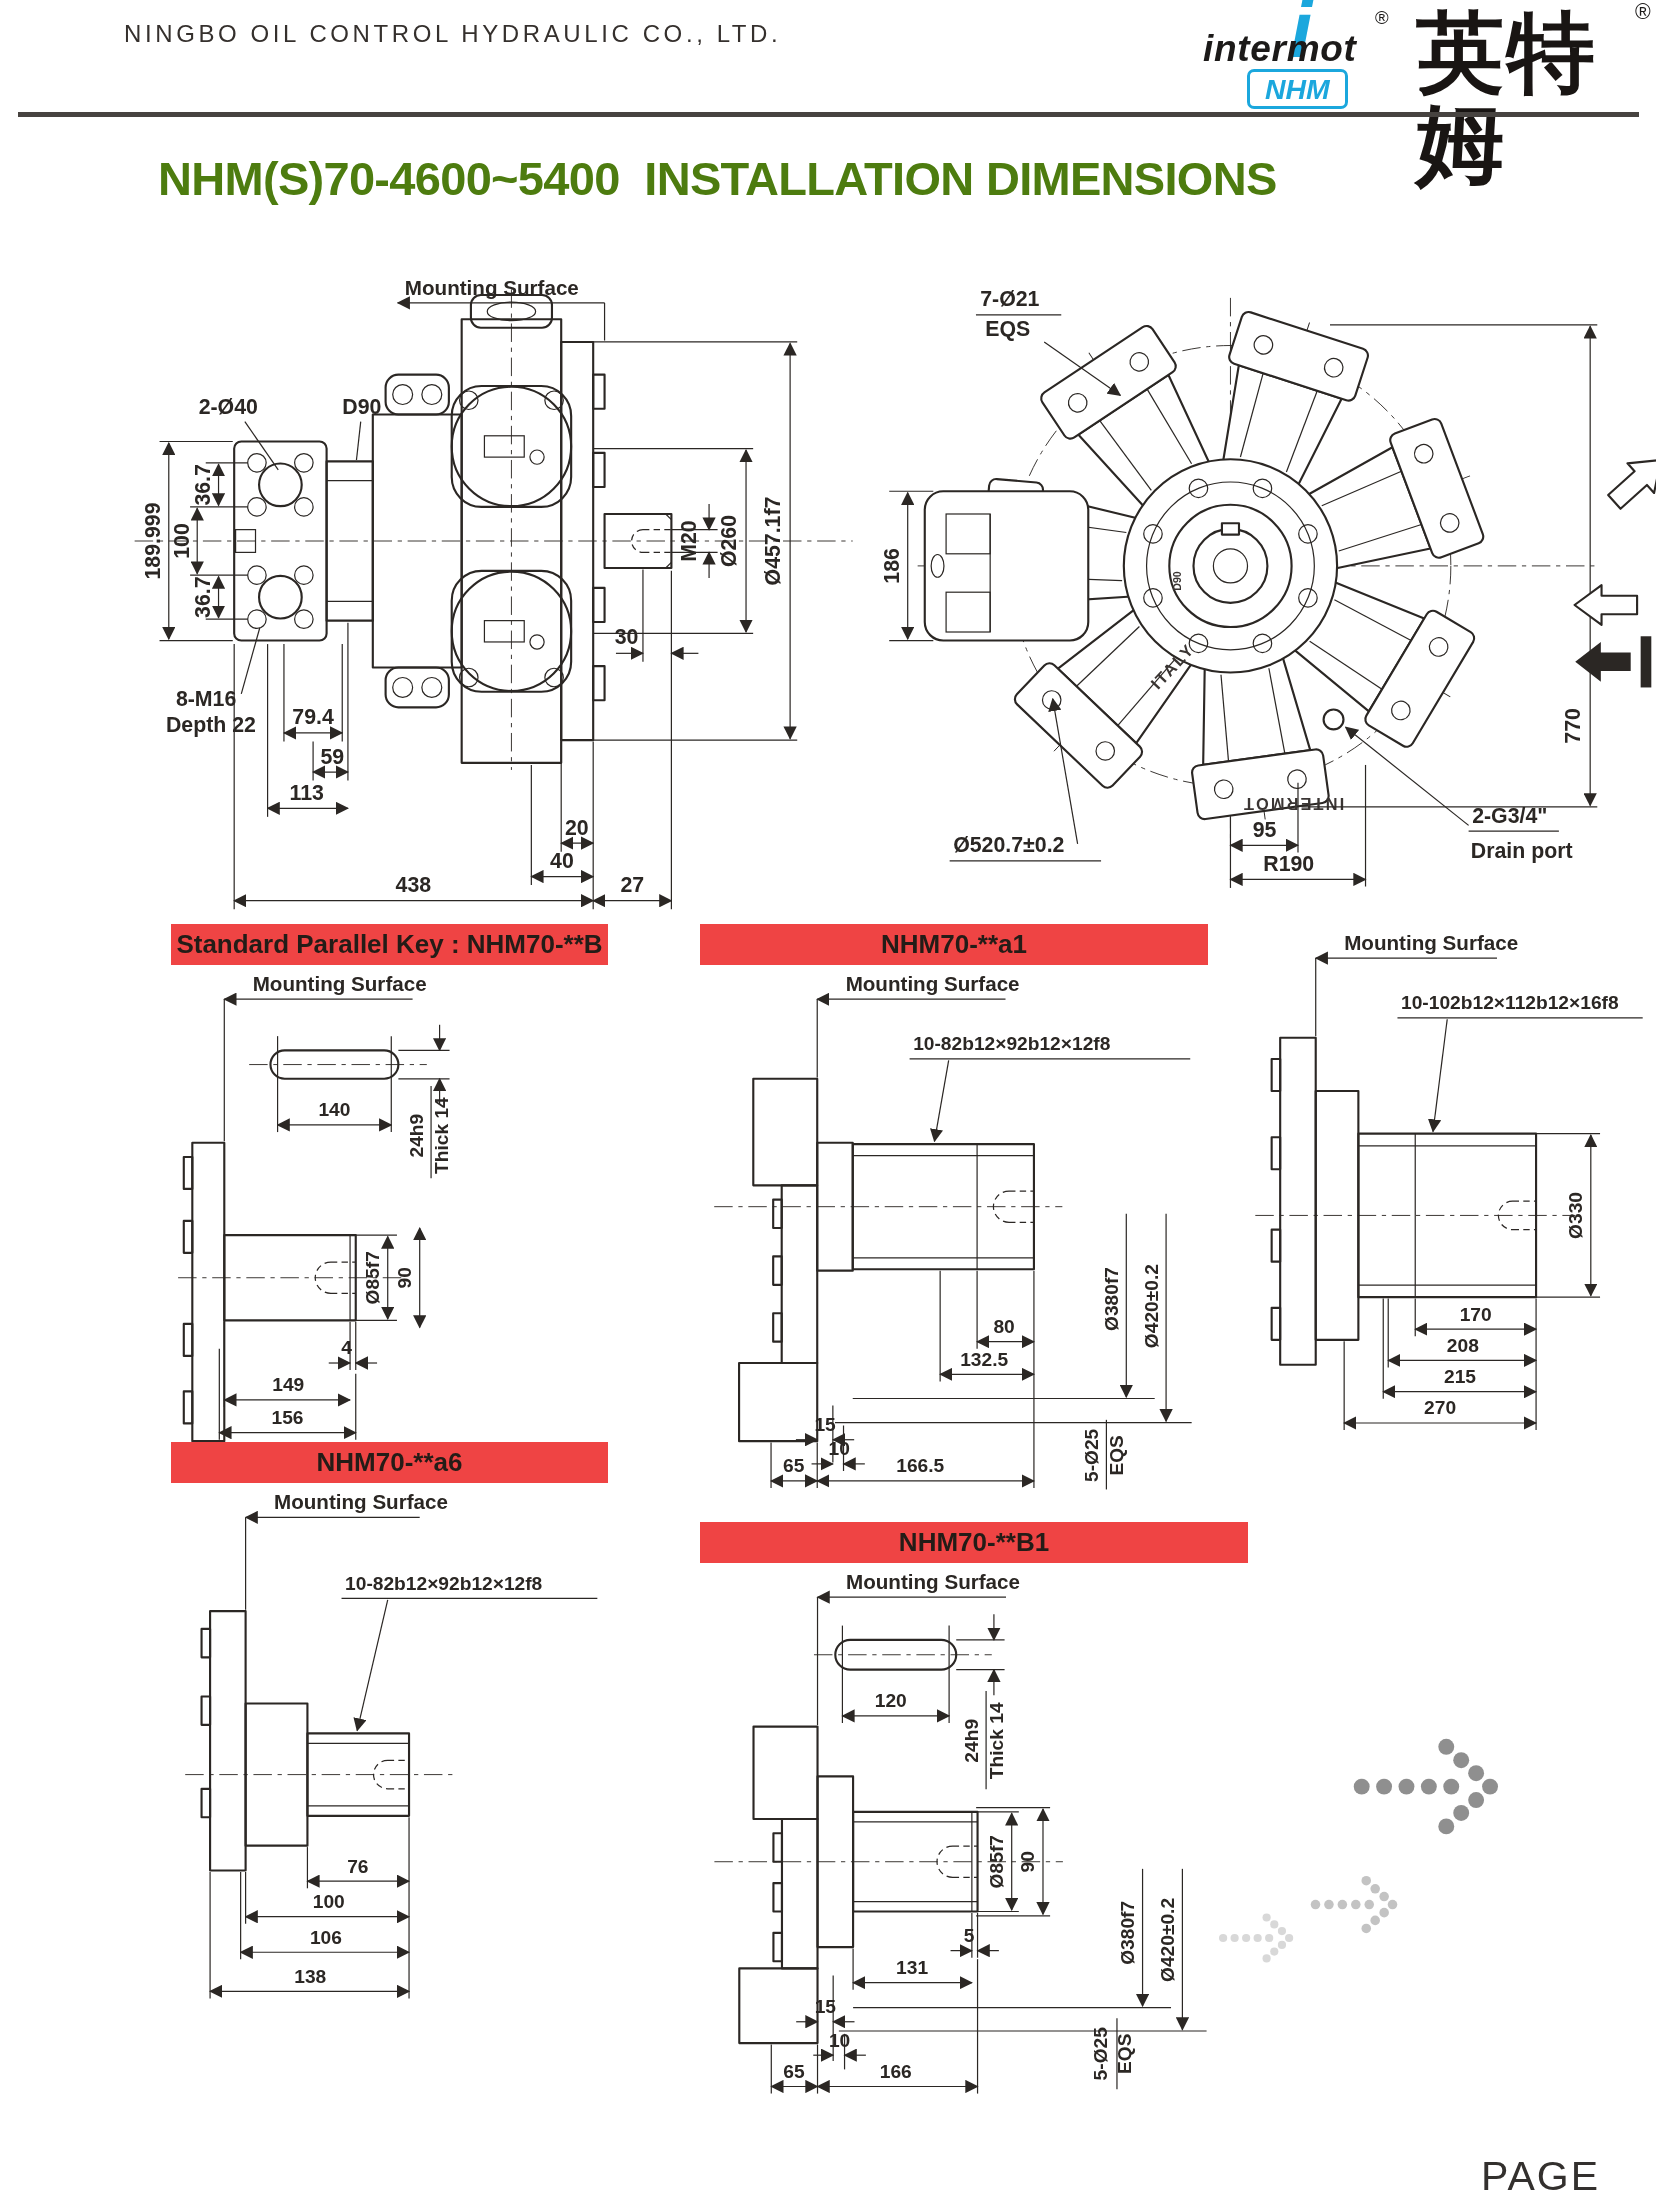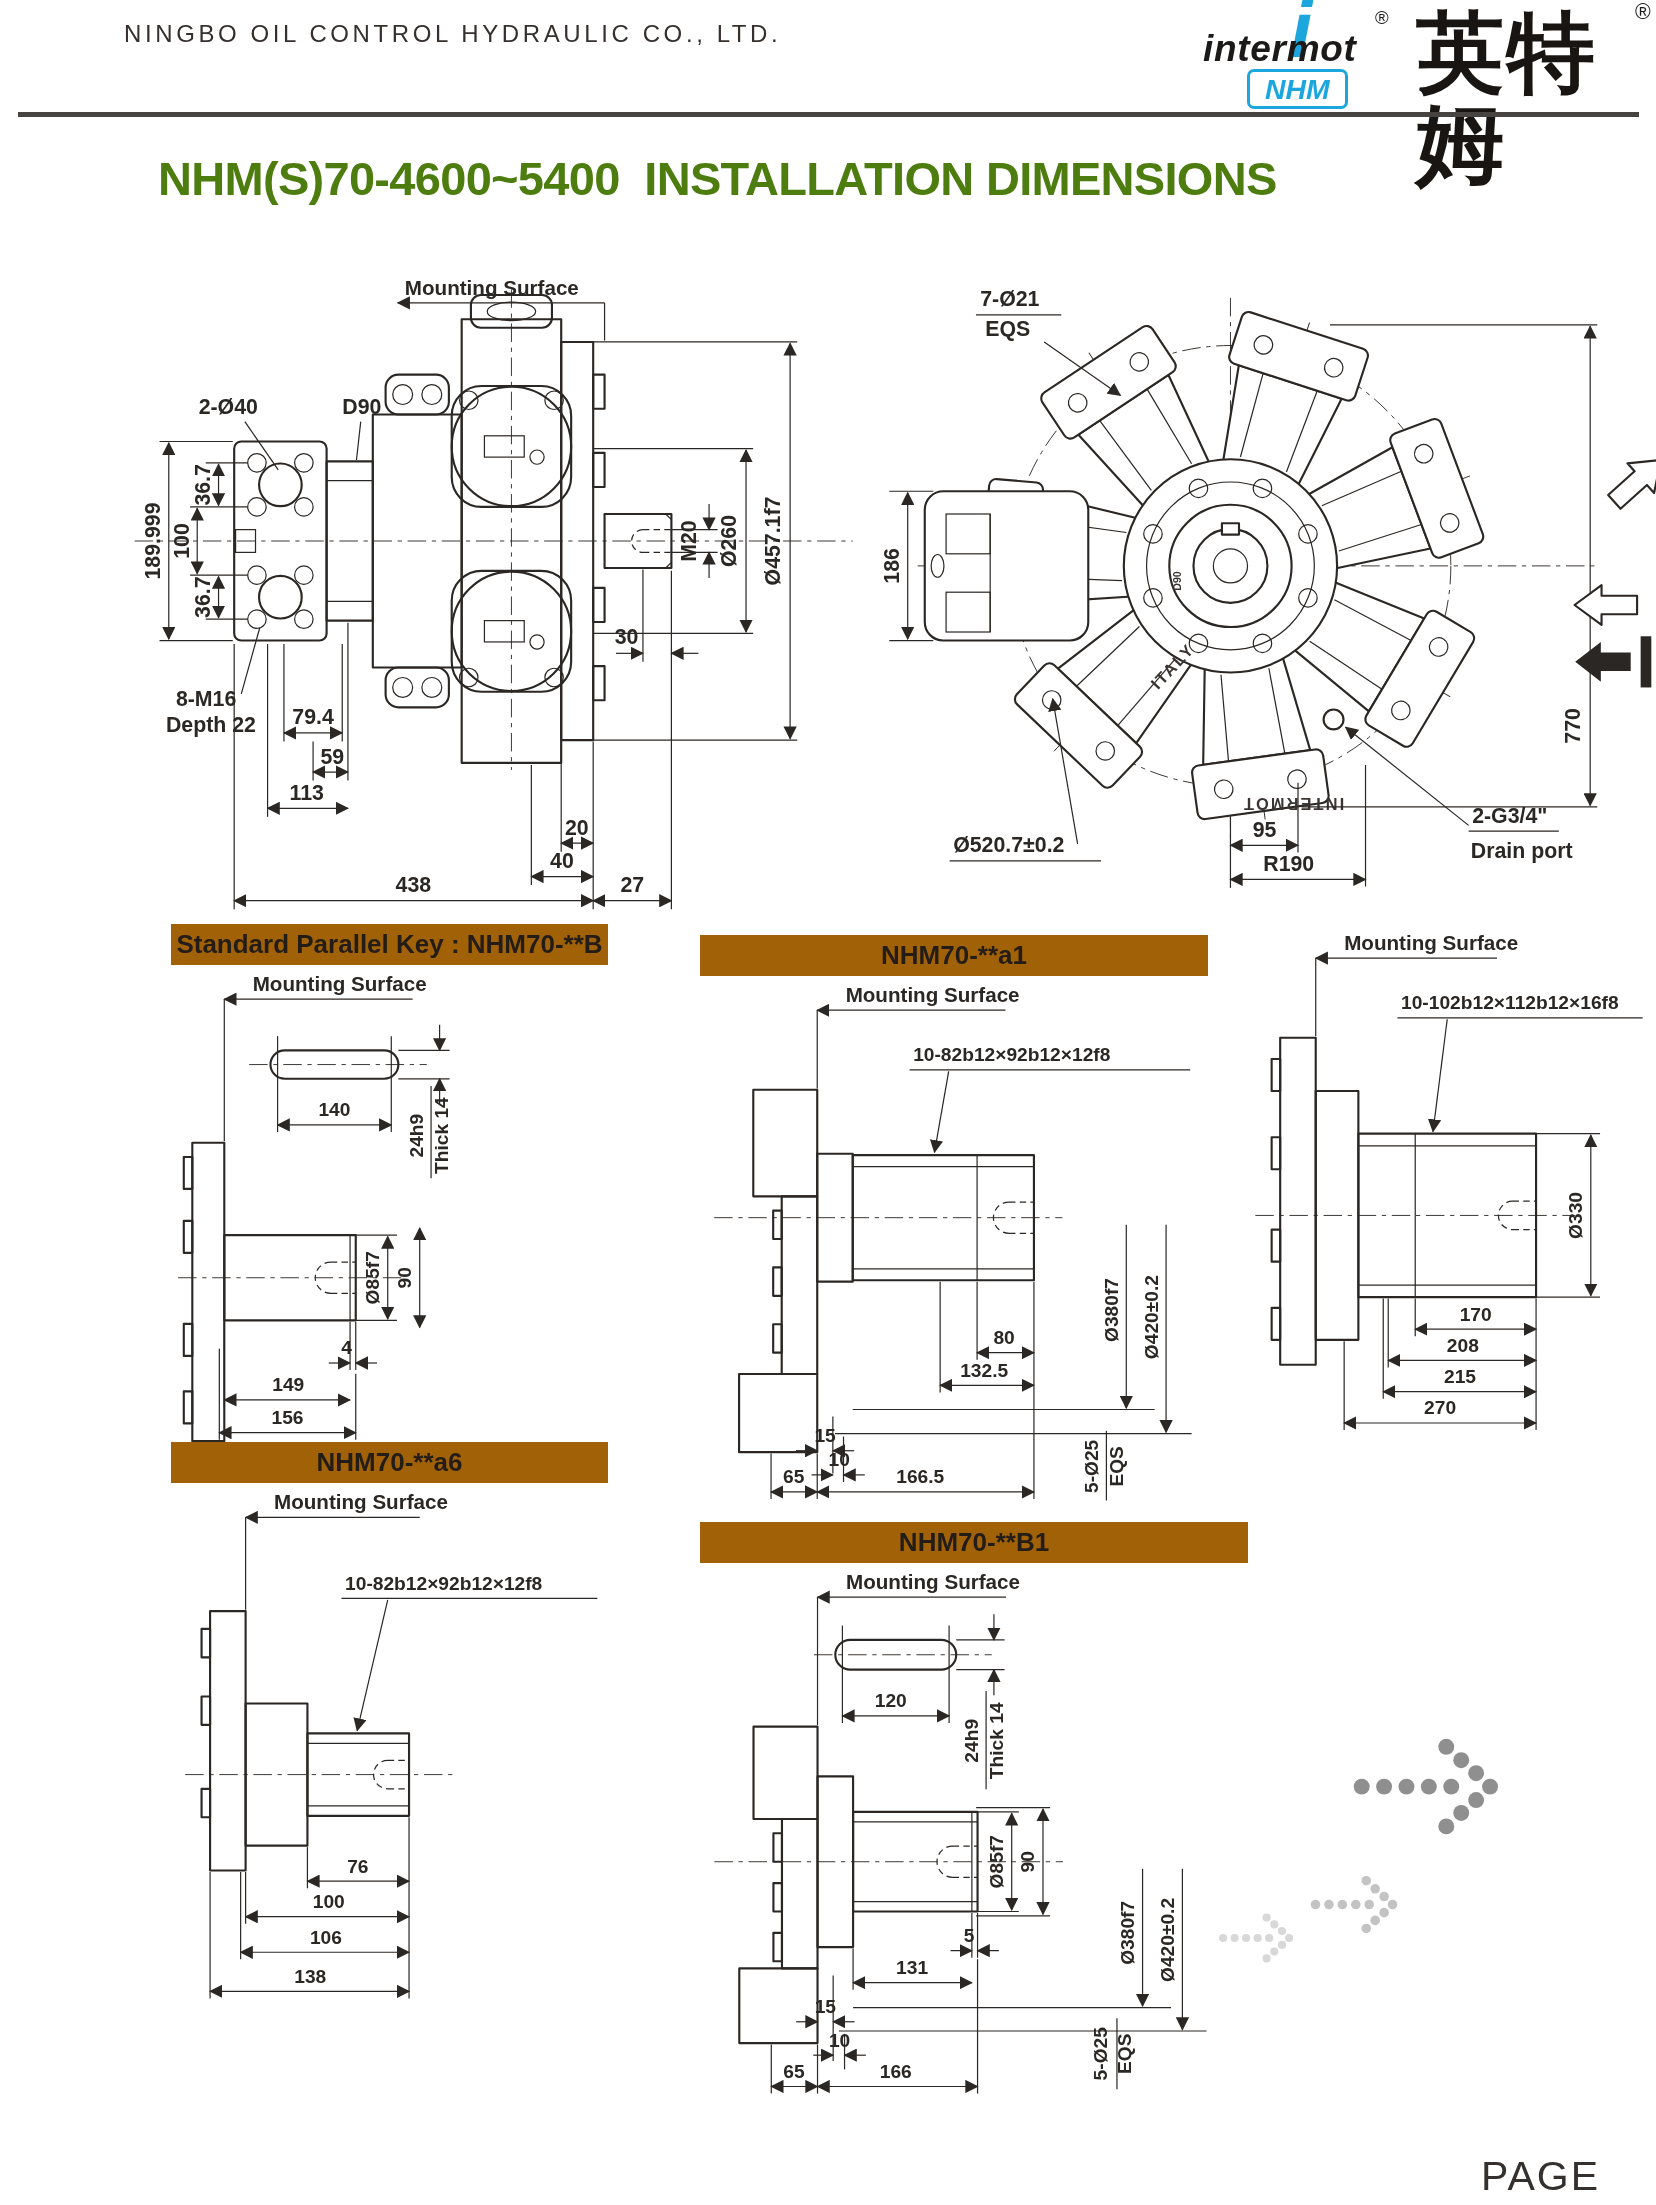--- a/index.html
+++ b/index.html
@@ -24,21 +24,21 @@
   .ms{font-size:29px;font-weight:600;}
   .cast{font-size:23px;font-weight:700;fill:#3a3533;letter-spacing:3px;}
   .casts{font-size:15px;font-weight:700;fill:#3a3533;}
   .o{stroke:#2b2724;stroke-width:3;fill:none;stroke-linejoin:round;}
   .ow{stroke:#2b2724;stroke-width:3;fill:#fff;stroke-linejoin:round;}
   .t{stroke:#2b2724;stroke-width:1.7;fill:none;}
   .d{stroke:#2b2724;stroke-width:1.7;fill:none;}
   .c{stroke:#2b2724;stroke-width:1.3;fill:none;stroke-dasharray:26 8 6 8;}
   .dash{stroke:#2b2724;stroke-width:1.7;fill:none;stroke-dasharray:9 6;}
   
-  .phead{background:#a16207;height:41px;display:flex;align-items:center;justify-content:center;
+  .phead{background:#ef4444;height:41px;display:flex;align-items:center;justify-content:center;
          font-size:26px;font-weight:700;color:#241c17;}
   .pagenum{font-size:41px;letter-spacing:2.1px;color:#33302e;}
 </style>
 </head>
 <body>
 
 <div class="abs" style="left:0;top:0;width:1624px;height:117px;">
   <div class="abs company" style="left:124px;top:20px;">NINGBO OIL CONTROL HYDRAULIC CO., LTD.</div>
 
   <div class="abs" style="left:1203px;top:1.4px;width:455px;height:112px;">
@@ -358,21 +358,21 @@
       <line class="d" x1="68" y1="658" x2="260" y2="658" marker-start="url(#ar)" marker-end="url(#ar)"></line>
       <text class="dts" text-anchor="middle" x="164" y="646">156</text>
       <line class="t" x1="30" y1="672" x2="30" y2="716"></line>
         <line class="t" x1="260" y1="672" x2="260" y2="716"></line>
       <line class="d" x1="30" y1="706" x2="260" y2="706" marker-start="url(#ar)" marker-end="url(#ar)"></line>
       <text class="dts" text-anchor="middle" x="145" y="694">188</text>
     </g>
   </svg>
 </div>
 
-<div class="abs" style="left:700px;top:924px;width:508px;margin-top:11px;">
+<div class="abs" style="left:700px;top:924px;width:508px;">
   <div class="phead">NHM70-**a1</div>
   <svg width="508" height="526" viewBox="0 0 715 740">
     <g>
       <line class="t" x1="430" y1="48" x2="165" y2="48" marker-end="url(#ar)"></line>
       <line class="t" x1="165" y1="48" x2="165" y2="158"></line>
       <text class="ms" x="205" y="36">Mounting Surface</text>
       <rect class="o" x="75" y="160" width="90" height="150" fill="url(#hp)"></rect>
       <rect class="o" x="115" y="310" width="50" height="250"></rect>
       <rect class="o" x="103" y="330" width="12" height="40"></rect>
         <rect class="o" x="103" y="410" width="12" height="40"></rect>

